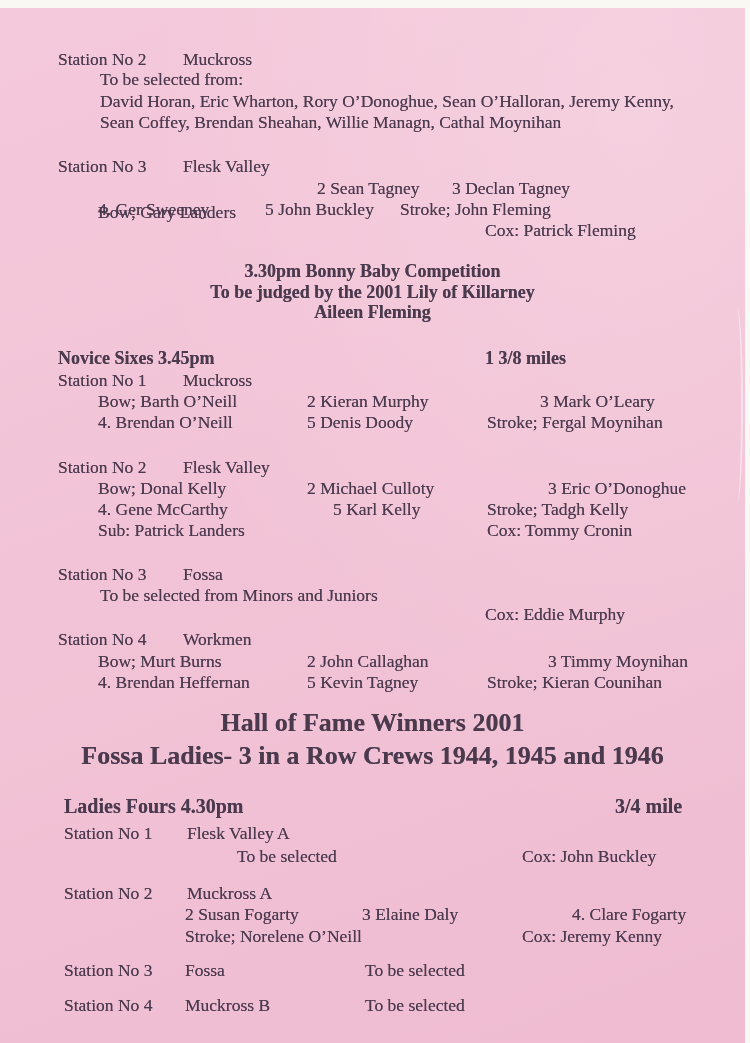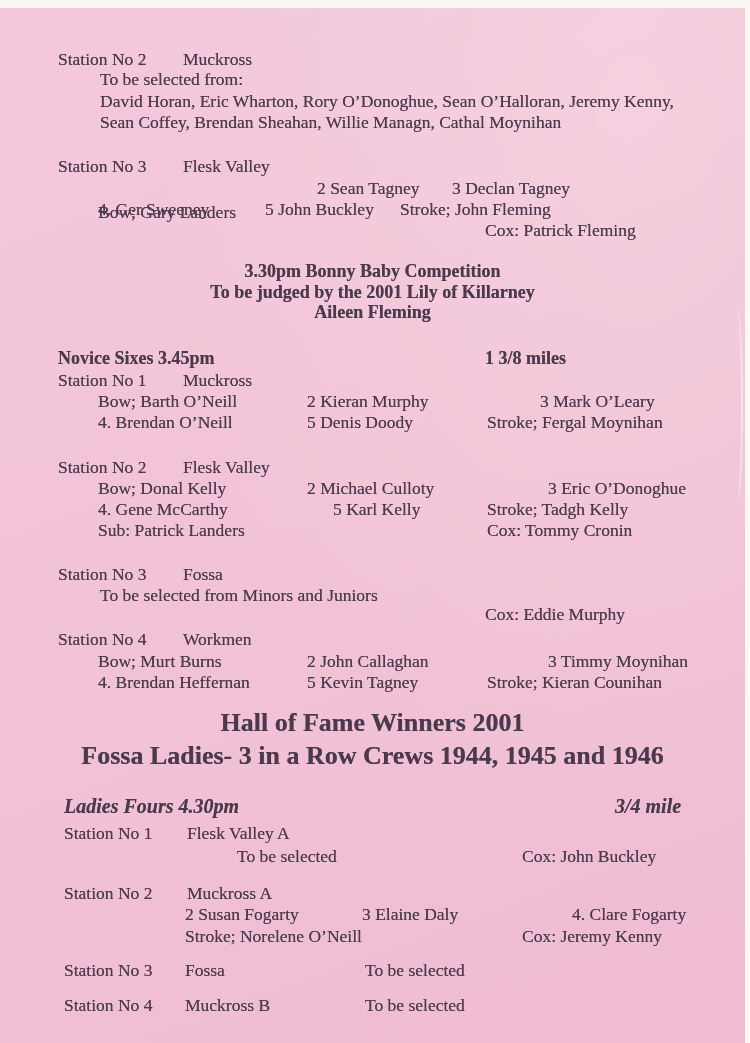--- a/index.html
+++ b/index.html
@@ -62,21 +62,21 @@
     <div class="line" style="top: 490px;"><span class="seg" style="left: 98px;">4. Gene McCarthy</span><span class="seg" style="left: 321px; margin-left: 12px;">5 Karl Kelly</span><span class="seg" style="left: 487px;">Stroke; Tadgh Kelly</span></div>
     <div class="line" style="top: 511px;"><span class="seg" style="left: 98px;">Sub: Patrick Landers</span><span class="seg" style="left: 487px;">Cox: Tommy Cronin</span></div>
     <div class="line" style="top: 555px;"><span class="seg" style="left: 58px;">Station No 3</span><span class="seg" style="left: 183px;">Fossa</span></div>
     <div class="line" style="top: 576px;"><span class="seg" style="left: 100px;">To be selected from Minors and Juniors</span></div>
     <div class="line" style="top: 595px;"><span class="seg" style="left: 485px;">Cox: Eddie Murphy</span></div>
     <div class="line" style="top: 620px;"><span class="seg" style="left: 58px;">Station No 4</span><span class="seg" style="left: 183px;">Workmen</span></div>
     <div class="line" style="top: 642px;"><span class="seg" style="left: 98px; text-align: center;">Bow; Murt Burns</span><span class="seg" style="left: 307px;">2 John Callaghan</span><span class="seg" style="left: 548px;">3 Timmy Moynihan</span></div>
     <div class="line" style="top: 663px;"><span class="seg" style="left: 98px;">4. Brendan Heffernan</span><span class="seg" style="left: 307px;">5 Kevin Tagney</span><span class="seg" style="left: 487px;">Stroke; Kieran Counihan</span></div>
     <div class="line center" style="top: 704px;"><span class="seg bold" style="font-size: 26px;">Hall of Fame Winners 2001</span></div>
     <div class="line center" style="top: 737px;"><span class="seg bold" style="font-size: 26px;">Fossa Ladies- 3 in a Row Crews 1944, 1945 and 1946</span></div>
-    <div class="line" style="top: 787px; font-style: italic;"><span class="seg bold" style="left: 64px; font-size: 20px;">Ladies Fours 4.30pm</span><span class="seg bold" style="left: 615px; font-size: 20px; text-align: center;">3/4 mile</span></div>
+    <div class="line" style="top: 787px;"><span class="seg bold" style="left: 64px; font-size: 20px;">Ladies Fours 4.30pm</span><span class="seg bold" style="left: 615px; font-size: 20px; text-align: center;">3/4 mile</span></div>
     <div class="line" style="top: 814px;"><span class="seg" style="left: 64px;">Station No 1</span><span class="seg" style="left: 187px;">Flesk Valley A</span></div>
     <div class="line" style="top: 837px;"><span class="seg" style="left: 237px;">To be selected</span><span class="seg" style="left: 522px;">Cox: John Buckley</span></div>
     <div class="line" style="top: 874px;"><span class="seg" style="left: 64px;">Station No 2</span><span class="seg" style="left: 187px;">Muckross A</span></div>
     <div class="line" style="top: 895px;"><span class="seg" style="left: 185px;">2 Susan Fogarty</span><span class="seg" style="left: 362px;">3 Elaine Daly</span><span class="seg" style="left: 572px;">4. Clare Fogarty</span></div>
     <div class="line" style="top: 917px;"><span class="seg" style="left: 185px;">Stroke; Norelene O’Neill</span><span class="seg" style="left: 522px;">Cox: Jeremy Kenny</span></div>
     <div class="line" style="top: 951px;"><span class="seg" style="left: 64px;">Station No 3</span><span class="seg" style="left: 185px;">Fossa</span><span class="seg" style="left: 365px;">To be selected</span></div>
     <div class="line" style="top: 986px;"><span class="seg" style="left: 64px;">Station No 4</span><span class="seg" style="left: 185px;">Muckross B</span><span class="seg" style="left: 365px;">To be selected</span></div>
   </div>
 
 </body></html>

